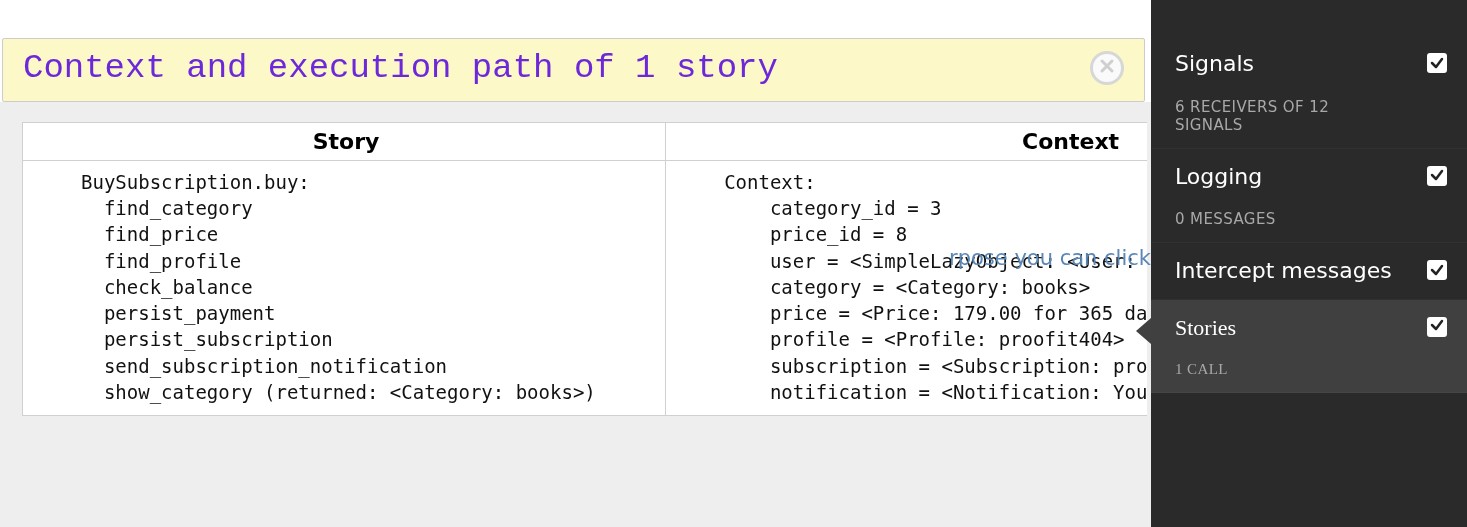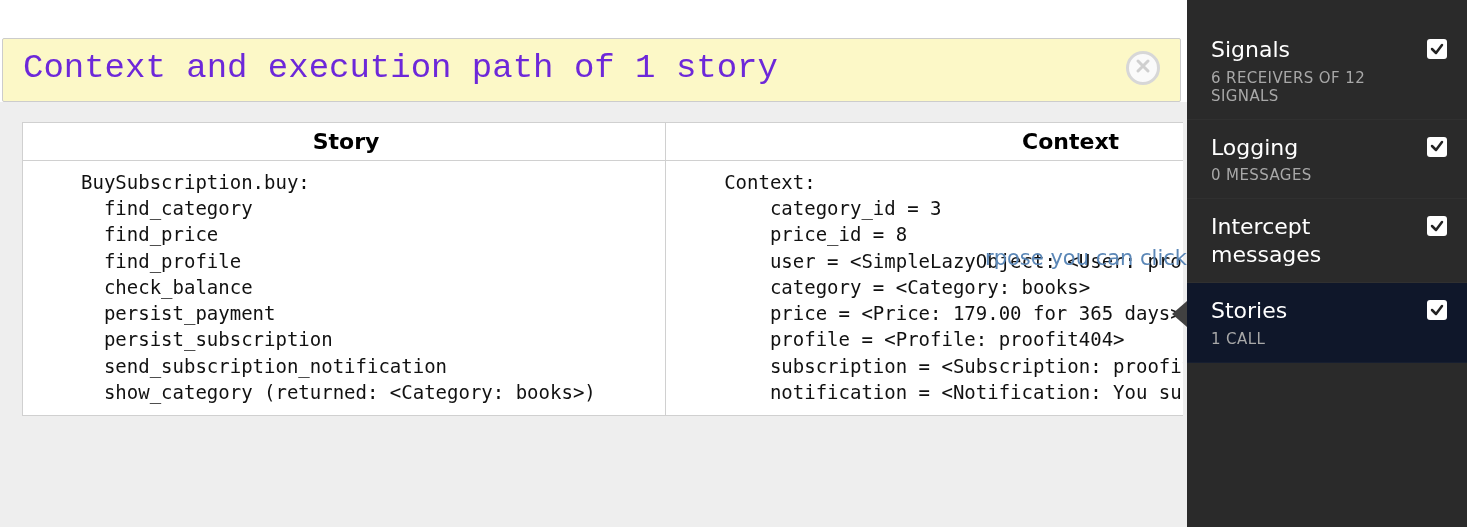--- a/index.html
+++ b/index.html
@@ -92,37 +92,38 @@
   }
   pre.code {
     font-family: "DejaVu Sans Mono", "Liberation Mono", Menlo, Consolas, monospace;
     font-size: 19px;
     line-height: 1.38;
     white-space: pre;
     color: #111;
     margin-left: 44px;
   }
   .sidebar {
-    width: 280px;
+    width: 316px;
     background: #2a2a2a;
     color: #eee;
     display: flex;
     flex-direction: column;
     font-size: 18px;
     position: relative;
-    padding-top: 22px;
+    padding-top: 36px;
   }
   .sb-item {
     padding: 14px 20px 14px 24px;
     border-bottom: 1px solid rgba(255,255,255,0.03);
     cursor: pointer;
     position: relative;
   }
   .sb-item.active {
-    background: #0f172a;
+    background: #404040;
+    font-family: Liberation Serif, serif;
   }
   .sb-item .sb-top {
     display: flex;
     align-items: flex-start;
   }
   .sb-title {
     font-size: 22px;
     font-weight: 400;
     color: #fff;
     flex: 1;
@@ -132,21 +133,21 @@
     width: 20px; height: 20px;
     background: #fff;
     border-radius: 3px;
     display: flex; align-items: center; justify-content: center;
     margin-left: 8px;
     margin-top: 3px;
     flex-shrink: 0;
   }
   .sb-check svg { width: 14px; height: 14px; }
   .sb-sub {
-    margin-top: 5px;
+    margin-top: 20px;
     color: #a8a8a8;
     font-size: 15px;
     letter-spacing: 0.4px;
   }
   .sb-sub .up { font-variant: small-caps; text-transform: uppercase; }
   .arrow-indicator {
     position: absolute;
     left: -15px;
     top: 18px;
     width: 0; height: 0;

